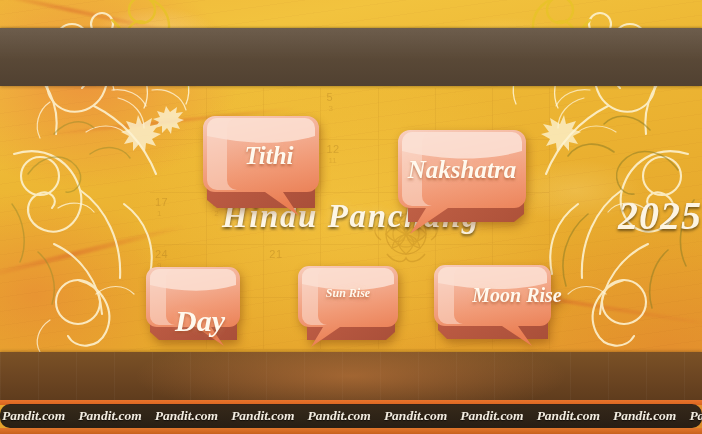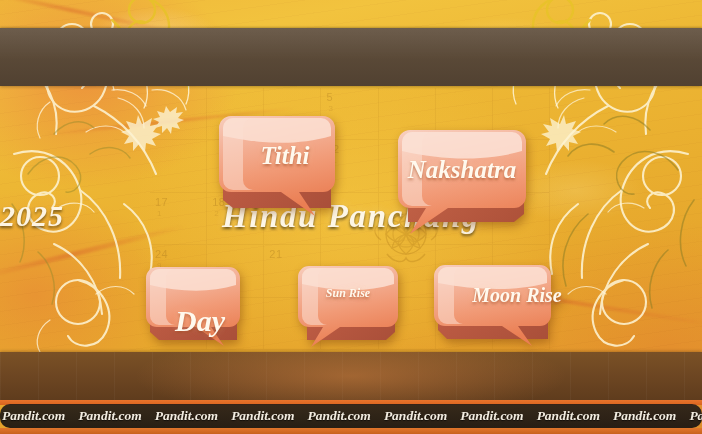--- a/index.html
+++ b/index.html
@@ -123,24 +123,24 @@
   }
   .band-bot .sheen {
     position:absolute; inset:0;
     background:
       radial-gradient(ellipse 300px 60px at 50% 50%, rgba(226,140,70,.45), rgba(226,140,70,0) 72%),
       repeating-linear-gradient(90deg, rgba(255,255,255,.035) 0 1px, rgba(0,0,0,0) 1px 38px);
   }
   .year {
     position:absolute; left:0; right:0; top:50%;
     transform:translateY(-53%);
-    text-align:left;
+    text-align:right;
     color:#fdf4e2;
     font-style:italic;
-    font-size:30px;
+    font-size:40px;
     font-weight:700;
     letter-spacing:1px;
     text-shadow:0 2px 3px rgba(0,0,0,.5);
     font-family:"Liberation Serif", serif;
   }
 
   
   .wm-strip {
     position:absolute; left:0; top:404px; width:702px; height:24px;
     background:linear-gradient(180deg, rgba(30,26,24,.88), rgba(24,20,18,.92));
@@ -180,21 +180,21 @@
     text-align:center;
     color:#fff9ee;
     font-style:italic;
     font-weight:700;
     font-family:"Liberation Serif", serif;
     text-shadow:0 2px 3px rgba(150,60,20,.55), 0 0 6px rgba(255,220,180,.35);
     white-space:nowrap;
     pointer-events:none;
   }
 
-  #b-tithi      { left:219px; top:112px;  width:132px; height:104px;text-decoration:underline; }
+  #b-tithi      { left:203px; top:112px;  width:132px; height:104px;text-decoration:underline; }
   #b-nakshatra  { left:388px; top:128px;  width:148px; height:104px; }
   #b-day        { left:147px; top:264px;  width:106px; height:82px;  }
   #b-sunrise    { left:291px; top:264px;  width:114px; height:82px;  }
   #b-moonrise   { left:434px; top:262px;  width:130px; height:84px;  }
 
   #b-tithi      .label { top:30px; font-size:25px; }
   #b-nakshatra  .label { top:28px; font-size:25px; }
   #b-day        .label { top:20px; font-size:30px;margin-top:20px; }
   #b-sunrise    .label { top:22px; font-size:12px; }
   #b-moonrise   .label { top:22px; font-size:20px;margin-left:36px; }

